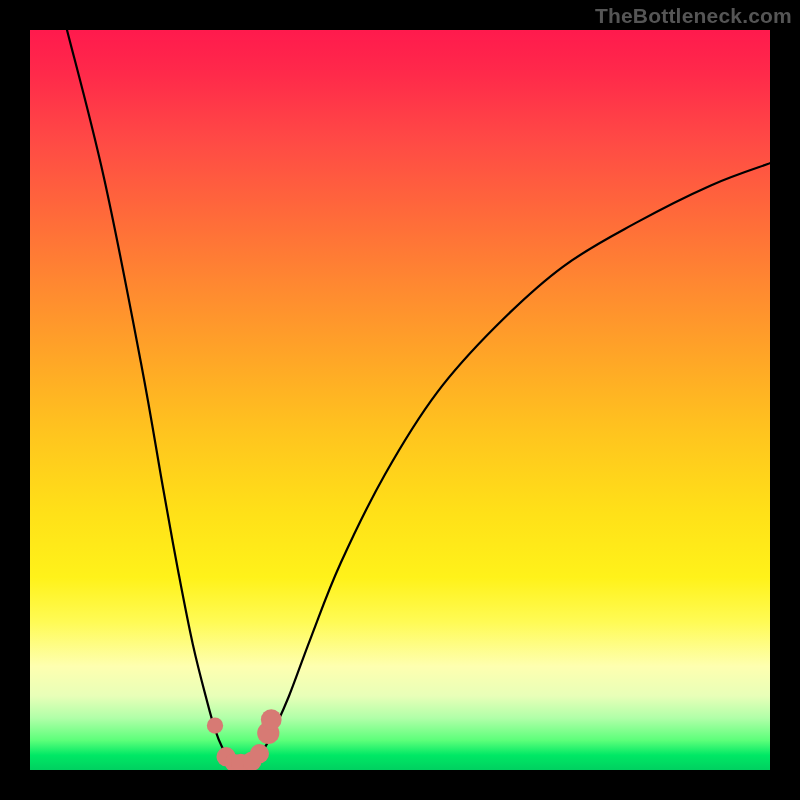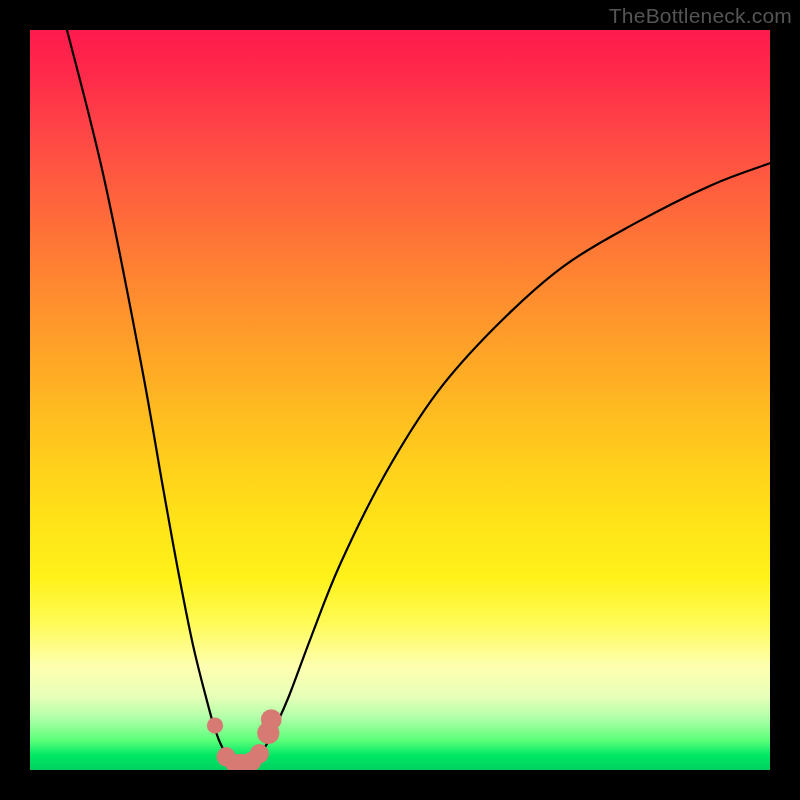--- a/index.html
+++ b/index.html
@@ -52,21 +52,21 @@
     inset: 0;
     width: 740px;
     height: 740px;
   }
   .watermark {
     position: absolute;
     top: 4px;
     right: 8px;
     color: #555;
     font-size: 21px;
-    font-weight: 400;
+    font-weight: 700;
     letter-spacing: 0.2px;
     user-select: none;
   }
 </style>
 </head>
 <body>
 
 <div class="stage">
   <div class="watermark">TheBottleneck.com</div>
   <div class="plot">

